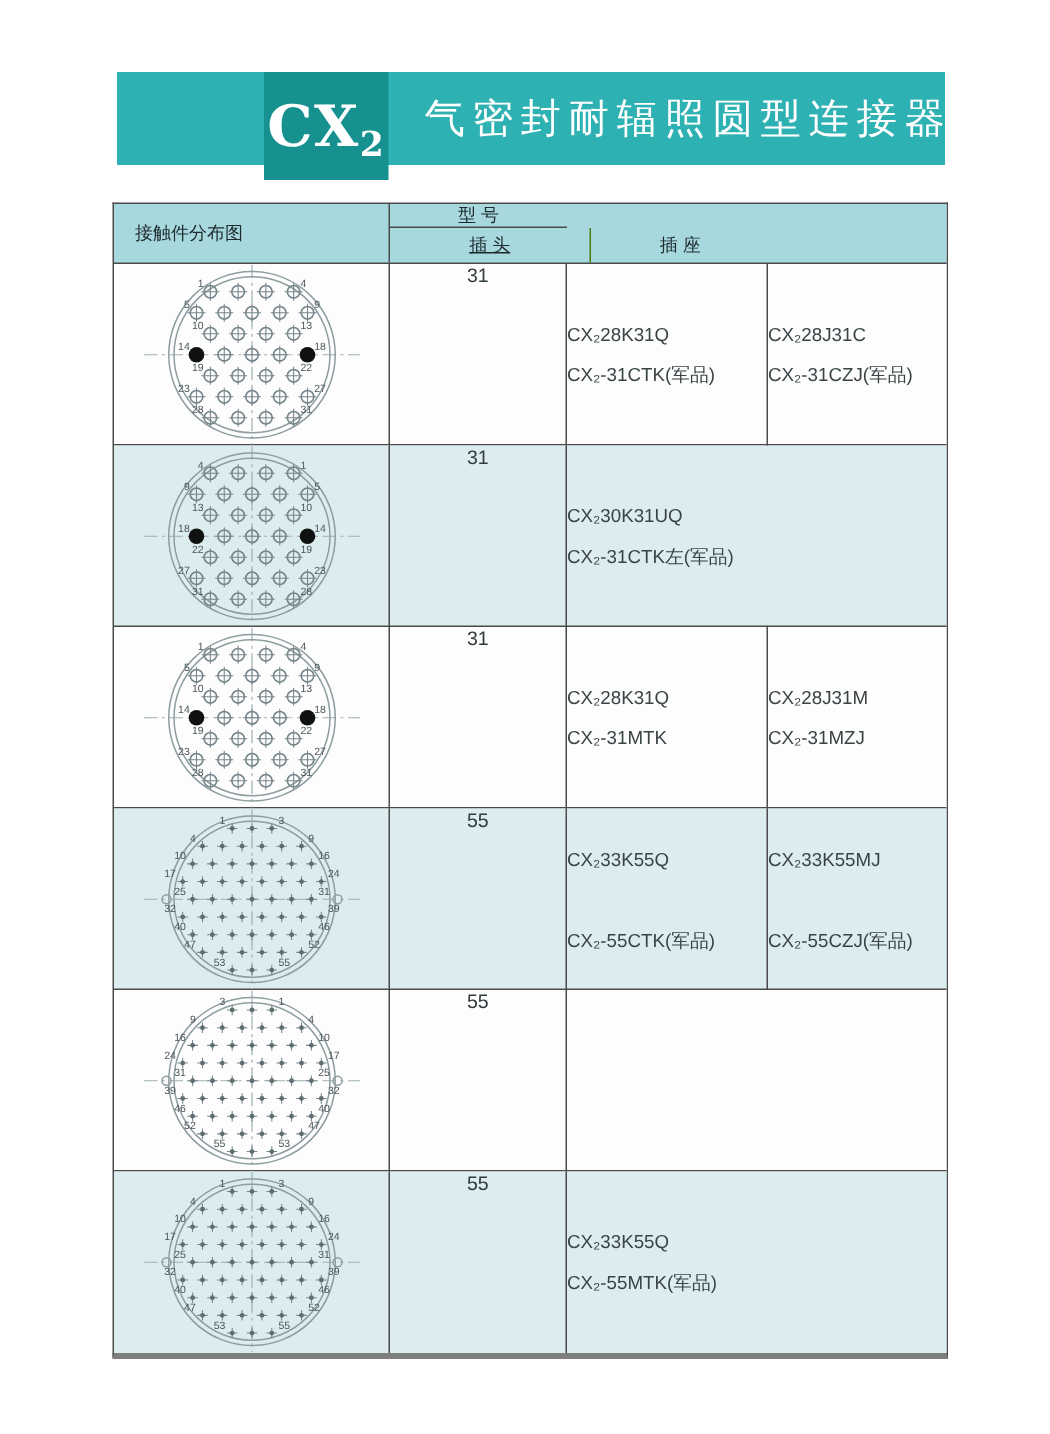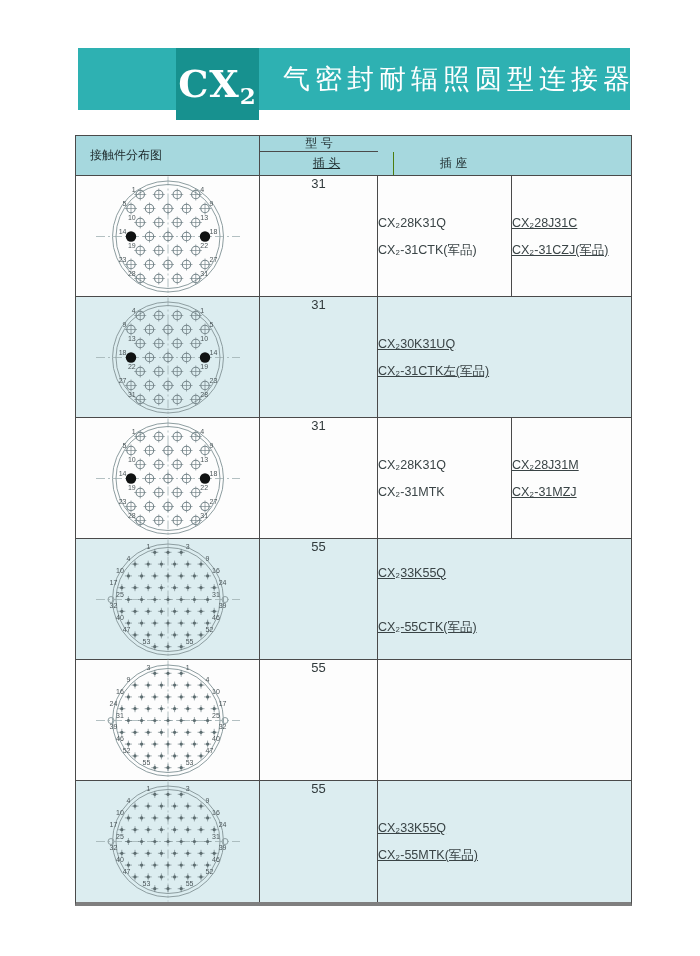--- a/index.html
+++ b/index.html
@@ -31,21 +31,21 @@
              border-bottom:1px solid #4a4a4a; }
   .h-sub { flex:1; display:grid; grid-template-columns:134px 119px; }
   .h-sub > div { display:flex; align-items:center; justify-content:center; }
   .h-plug { border-right:1px solid #4d7c0f;text-decoration:underline; }
 
   .trow { display:grid; grid-template-columns:184px 118px 134px 119px; height:121px;
           border-bottom:1px solid #4a4a4a; background:#fdfdfd; }
   .trow:last-child { border-bottom:none; }
   .trow:nth-child(even) { background:var(--row-tint,#dcedf0); }
   .cell { border-right:1px solid #4a4a4a; display:flex; align-items:flex-start; justify-content:center; }
-  .cell:last-child { border-right:none;text-decoration:underline; }
+  .cell:last-child { border-right:none; }
   .cell-total { font-size:13px; color:#323b3d; }
   .cell-model { flex-direction:column; gap:13px; font-size:12.5px; color:#3a4446;
                 text-align:center; line-height:14px; }
   .trow:nth-child(4) .cell-model { gap:40px; }
 
   
   .axis     { stroke:#9fb0b3; stroke-width:0.8; stroke-dasharray:9 3 2 3; }
   .ring     { fill:none; stroke:#8d9da0; stroke-width:1; }
   .pinring  { fill:none; stroke:#75858a; stroke-width:1.1; }
   .pincross { stroke:#75858a; stroke-width:0.7; }
@@ -642,20 +642,24 @@
               <text x="17.7" y="44.2" text-anchor="start" class="pinlabel">55</text>
             </svg>
           </div>
     <div class="cell cell-total">
             <span>55</span>
           </div>
     <div class="cell cell-model">
             <div>CX₂33K55Q</div>
             <div>CX₂-55CTK(军品)</div>
           </div>
+    <div class="cell cell-model">
+            <div>CX₂33K55MJ</div>
+            <div>CX₂-55CZJ(军品)</div>
+          </div>
   </div>
 
   <div class="trow">
     <div class="cell cell-diagram">
             <svg viewBox="-77 -60.5 154 121" width="154" height="121">
               <line x1="-72" y1="0" x2="72" y2="0" class="axis"></line>
               <line x1="0" y1="-60" x2="0" y2="60" class="axis"></line>
               <circle cx="0" cy="0" r="55.5" class="ring"></circle>
               <circle cx="0" cy="0" r="52" class="ring"></circle>
               <circle cx="-57" cy="0" r="3" class="ring"></circle>

